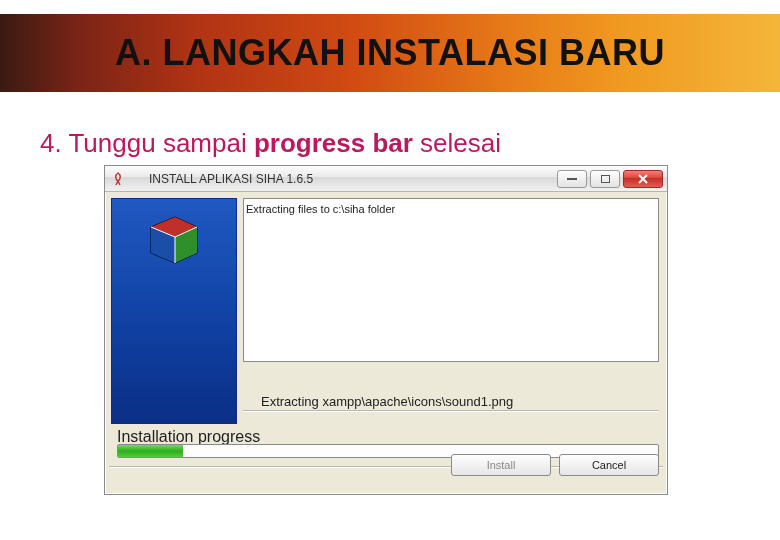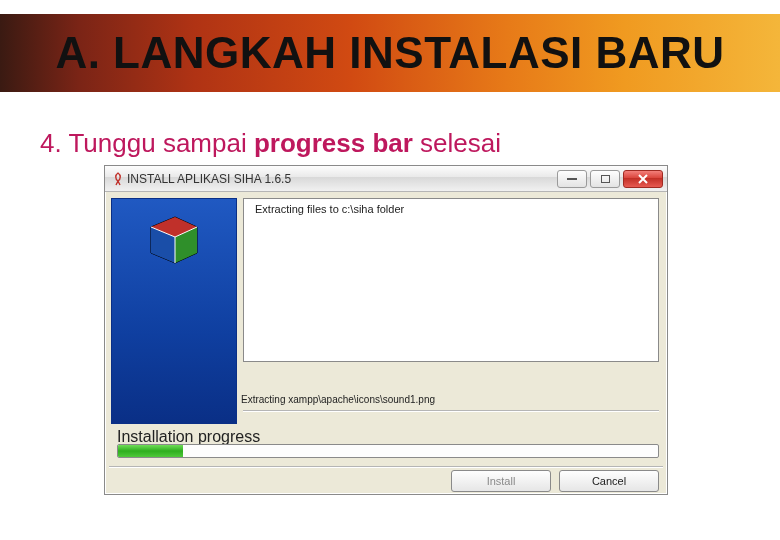--- a/index.html
+++ b/index.html
@@ -7,21 +7,21 @@
   .slide { width: 780px; height: 540px; position: relative; background: #fff; }
 
   .title-banner {
     position: absolute;
     top: 14px; left: 0;
     width: 780px; height: 78px;
     background: linear-gradient(90deg, #3a1a12 0%, #7a2416 10%, #b03314 25%, #d14a12 45%, #e77a18 65%, #f09a20 80%, #f4b63a 100%);
     display: flex; align-items: center; justify-content: center;
   }
   .title-banner .title-text {
-    font-size: 44px; font-weight: 700; color: #111; letter-spacing: 0.5px;
+    font-size: 36px; font-weight: 700; color: #111; letter-spacing: 0.5px;
   }
 
   .step-line {
     position: absolute;
     top: 128px; left: 40px;
     font-size: 26px; color: #be185d;
   }
   .step-line .bold { font-weight: 700; }
 
   
@@ -34,21 +34,21 @@
     box-shadow: 0 0 0 1px #fff inset;
     font-size: 11px;
     color: #222;
   }
   .win-titlebar {
     height: 26px;
     background: linear-gradient(#fdfdfd, #e9e9e9 45%, #d9d9d9 46%, #f1f1f1);
     border-bottom: 1px solid #b5b5b5;
     display: flex; align-items: center;
     padding: 0 4px 0 6px;
-    gap: 2px;
+    gap: 24px;
   }
   .app-icon {
     width: 14px; height: 14px;
     display: inline-flex; align-items: center; justify-content: center;
   }
   .app-icon svg { width: 12px; height: 14px; }
   .win-title { font-size: 12px; color: #333; flex: 0 0 auto; }
   .win-spacer { flex: 1 1 auto; }
   .win-btns { display: flex; gap: 3px; }
   .win-btn {
@@ -80,29 +80,29 @@
     padding-top: 14px;
   }
   .pkg-icon svg { width: 58px; height: 54px; }
 
   .log-area {
     position: absolute;
     top: 6px; left: 138px; right: 8px;
     height: 164px;
     background: #fff;
     border: 1px solid #8a8a8a;
-    padding: 4px 11px;
+    padding: 4px 2px;
     overflow: hidden;
   }
   .log-line { font-size: 11px; color: #222; }
 
   .status-line {
     position: absolute;
-    top: 202px; left: 136px; right: 8px;
-    font-size: 10px; color: #222;
+    top: 202px; left: 156px; right: 8px;
+    font-size: 13px; color: #222;
   }
   .divider1 {
     position: absolute;
     top: 218px; left: 138px; right: 8px;
     border-top: 1px solid #b5b5b5;
     border-bottom: 1px solid #fff;
     height: 0;
   }
 
   .progress-label {
@@ -126,21 +126,21 @@
   }
   .divider2 {
     position: absolute;
     top: 274px; left: 4px; right: 4px;
     border-top: 1px solid #b5b5b5;
     border-bottom: 1px solid #fff;
     height: 0;
   }
   .btn-row {
     position: absolute;
-    bottom: 2px; right: 8px;
+    bottom: 18px; right: 8px;
     display: flex; gap: 8px;
   }
   .dlg-btn {
     min-width: 100px;
     height: 22px;
     border: 1px solid #8a8a8a;
     border-radius: 3px;
     background: linear-gradient(#fefefe, #e6e6e6);
     font-size: 11px; color: #222;
     display: flex; align-items: center; justify-content: center;

